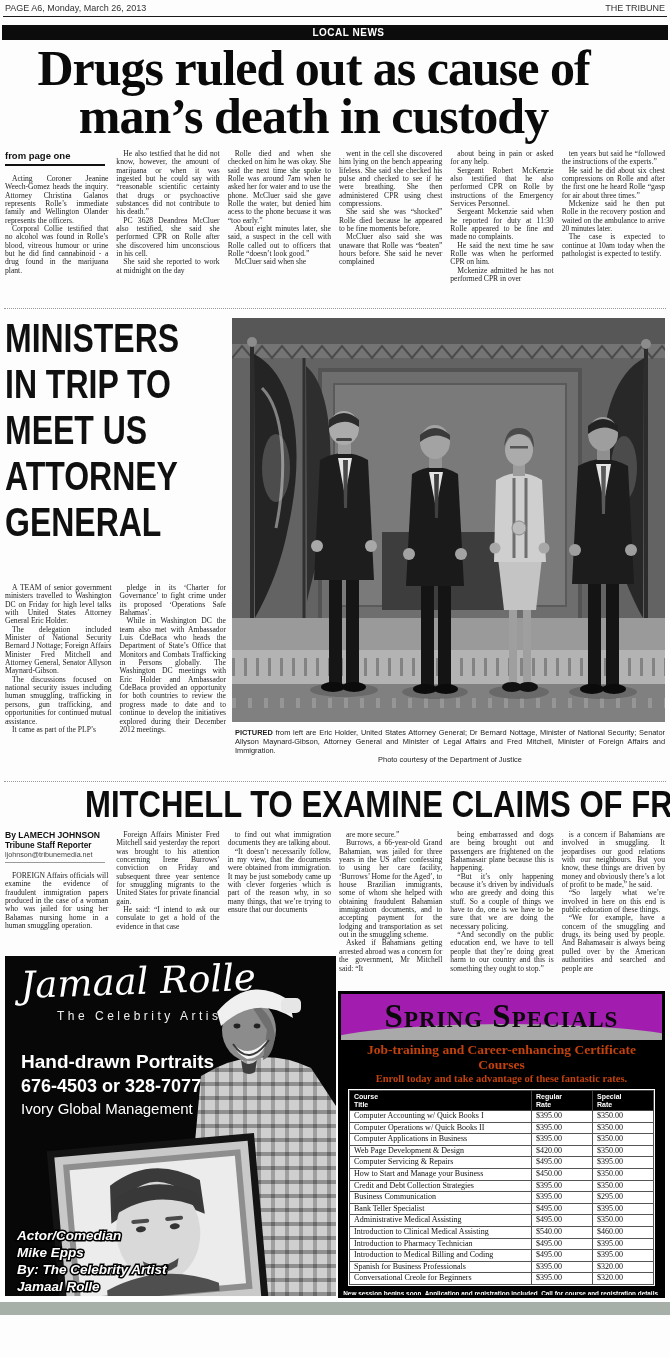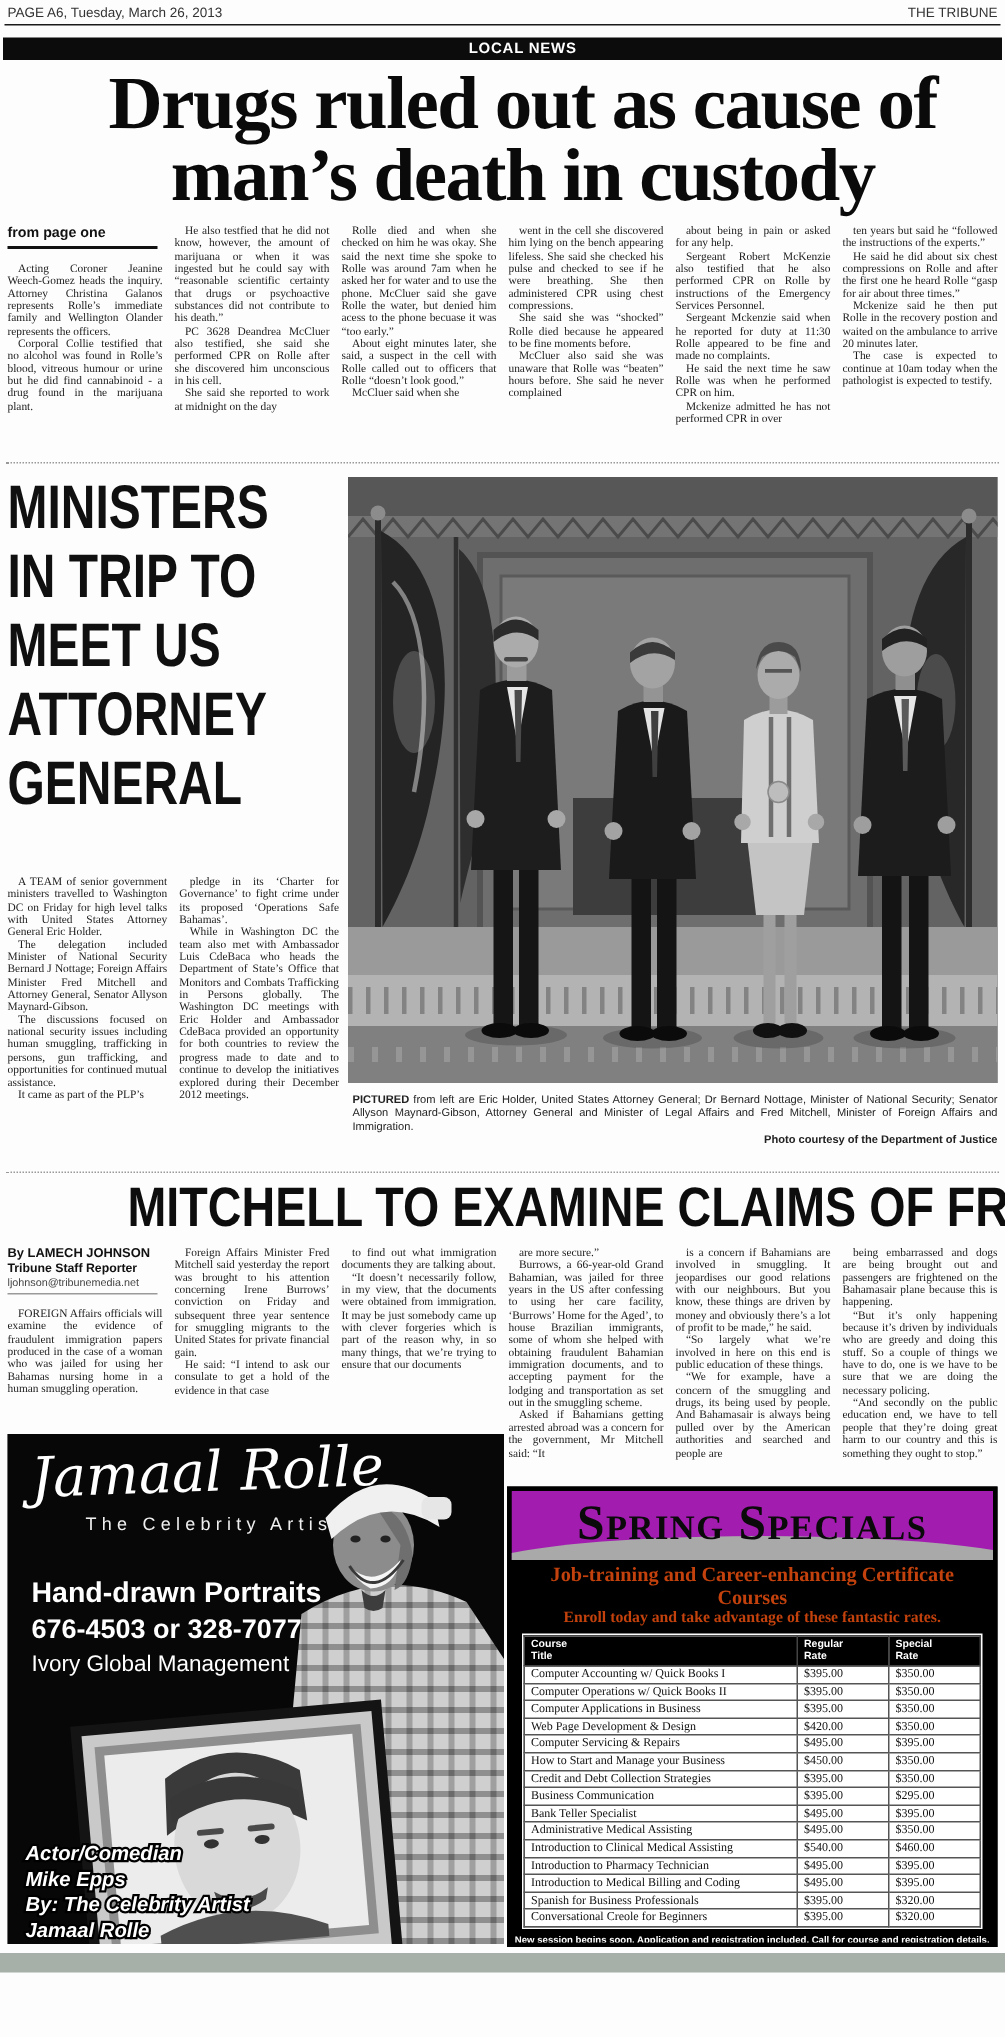--- a/index.html
+++ b/index.html
@@ -7,21 +7,21 @@
         font-family:"Liberation Serif",serif;color:#111;}
   
   .masthead{position:absolute;top:3px;left:5px;right:5px;display:flex;justify-content:space-between;
             font-family:"Liberation Sans",sans-serif;font-size:9px;color:#333;}
   .mastrule{position:absolute;top:16px;left:3px;right:3px;border-top:1.5px solid #1a1a1a;}
   .sectionbar{position:absolute;top:25px;left:2px;right:2px;height:15px;background:#0c0c0c;
               display:flex;align-items:center;justify-content:center;}
   .sectionbar span{color:#fff;font-family:"Liberation Sans",sans-serif;font-weight:bold;font-size:10px;letter-spacing:.5px;padding-left:27px;}
   
   .h1{position:absolute;top:44px;left:0;width:627px;text-align:center;
-      font-family:"Liberation Serif",serif;font-weight:bold;font-size:50px;line-height:48px;letter-spacing:-1px;color:#0a0a0a;padding-left:35px;}
+      font-family:"Liberation Serif",serif;font-weight:bold;font-size:50px;line-height:48px;letter-spacing:-1px;color:#0a0a0a;}
   
   .cols{display:flex;gap:8px;}
   .col{flex:1 1 0;min-width:0;font-family:Liberation Serif, serif;}
   .col p{margin:0;text-indent:7px;text-align:justify;font-size:7.6px;line-height:8.35px;color:#1c1c1c;}
   
   .story1{position:absolute;top:150px;left:5px;width:660px;height:154px;}
   .kicker{position:absolute;top:0;left:0;width:100px;font-family:"Liberation Sans",sans-serif;
           font-weight:bold;font-size:9.5px;border-bottom:2px solid #111;padding-bottom:3px;}
   .story1 .col:nth-child(1){padding-top:25px;}
   .dotted{position:absolute;left:4px;right:4px;border-top:1px dotted #999;}
@@ -29,21 +29,21 @@
   .story2{position:absolute;top:315px;left:5px;width:660px;height:465px;}
   .s2-headline{position:absolute;top:0;left:0;width:220px;}
   .s2-headline div{font-family:"Liberation Sans",sans-serif;font-weight:bold;font-size:41px;line-height:46px;
                    color:#101010;transform:scaleX(.78);transform-origin:left center;white-space:nowrap;}
   .s2-cols{position:absolute;top:269px;left:0;width:221px;display:flex;gap:8px;}
   .s2-photo{position:absolute;top:3px;left:227px;width:433px;height:404px;background:#6a6a6a;}
   .s2-photo svg{display:block;}
   .s2-caption{position:absolute;top:413px;left:230px;width:430px;font-family:"Liberation Sans",sans-serif;
               font-size:7.4px;line-height:9px;color:#222;text-align:justify;}
   .s2-caption .lead{font-weight:bold;}
-  .s2-credit{text-align:right;font-weight:bold;}
+  .s2-credit{text-align:center;font-weight:normal;}
   
   .h2{position:absolute;top:786px;left:0;width:670px;text-align:center;}
   .h2 span{display:inline-block;font-family:"Liberation Sans",sans-serif;font-weight:bold;font-size:37px;
            line-height:38px;color:#0d0d0d;transform:scaleX(.84);transform-origin:center;white-space:nowrap;}
   .lower{position:absolute;top:831px;left:5px;width:660px;height:527px;}
   .s3-byline{position:absolute;top:0;left:0;width:100px;font-family:"Liberation Sans",sans-serif;}
   .s3-byline .b1{font-weight:bold;font-size:8.6px;line-height:9.5px;}
   .s3-byline .b2{font-weight:bold;font-size:8.2px;line-height:9.5px;}
   .s3-byline .b3{font-size:7.2px;line-height:9px;color:#444;border-bottom:1px solid #9a9a9a;padding-bottom:3px;}
   .s3-cols .col:nth-child(1){padding-top:41px;}
@@ -70,21 +70,21 @@
                text-align:center;padding:3px 2px 1px;}
   .spring-org{color:#fff;font-family:"Liberation Serif",serif;font-weight:bold;font-size:17px;line-height:19px;text-align:center;}
   .graybar{position:absolute;top:471px;left:-5px;width:670px;height:13px;background:#a7afa9;}
 </style>
 </head>
 <body>
 
 <div class="page">
 
   <div class="masthead">
-    <span>PAGE A6, Tuesday, March 26, 2013</span>
+    <span>PAGE A6, Monday, March 26, 2013</span>
     <span>THE TRIBUNE</span>
   </div>
   <div class="mastrule"></div>
   <div class="sectionbar">
     <span>LOCAL NEWS</span>
   </div>
 
   <div class="h1">Drugs ruled out as cause of man’s death in custody</div>
   <div class="story1" style="position:absolute;">
     <div class="kicker">from page one</div>
@@ -273,28 +273,28 @@
         <div class="col">
           <p>to find out what immigration documents they are talking about.</p>
           <p>“It doesn’t necessarily follow, in my view, that the documents were obtained from immigration. It may be just somebody came up with clever forgeries which is part of the reason why, in so many things, that we’re trying to ensure that our documents</p>
         </div>
         <div class="col">
           <p>are more secure.”</p>
           <p>Burrows, a 66-year-old Grand Bahamian, was jailed for three years in the US after confessing to using her care facility, ‘Burrows’ Home for the Aged’, to house Brazilian immigrants, some of whom she helped with obtaining fraudulent Bahamian immigration documents, and to accepting payment for the lodging and transportation as set out in the smuggling scheme.</p>
           <p>Asked if Bahamians getting arrested abroad was a concern for the government, Mr Mitchell said: “It</p>
         </div>
         <div class="col">
+          <p>being embarrassed and dogs are being brought out and passengers are frightened on the Bahamasair plane because this is happening.</p>
+          <p>“But it’s only happening because it’s driven by individuals who are greedy and doing this stuff. So a couple of things we have to do, one is we have to be sure that we are doing the necessary policing.</p>
+          <p>“And secondly on the public education end, we have to tell people that they’re doing great harm to our country and this is something they ought to stop.”</p>
+        </div>
+        <div class="col">
           <p>is a concern if Bahamians are involved in smuggling. It jeopardises our good relations with our neighbours. But you know, these things are driven by money and obviously there’s a lot of profit to be made,” he said.</p>
           <p>“So largely what we’re involved in here on this end is public education of these things.</p>
           <p>“We for example, have a concern of the smuggling and drugs, its being used by people. And Bahamasair is always being pulled over by the American authorities and searched and people are</p>
-        </div>
-        <div class="col">
-          <p>being embarrassed and dogs are being brought out and passengers are frightened on the Bahamasair plane because this is happening.</p>
-          <p>“But it’s only happening because it’s driven by individuals who are greedy and doing this stuff. So a couple of things we have to do, one is we have to be sure that we are doing the necessary policing.</p>
-          <p>“And secondly on the public education end, we have to tell people that they’re doing great harm to our country and this is something they ought to stop.”</p>
         </div>
       </div>
 
     <div class="ad-rolle">
       <svg width="331" height="340" viewBox="0 0 331 340" xmlns="http://www.w3.org/2000/svg">
         <defs>
           <pattern id="plaid" width="14" height="14" patternUnits="userSpaceOnUse">
             <rect width="14" height="14" fill="#cfcfcf"></rect>
             <rect width="14" height="4" fill="#8f8f8f"></rect>
             <rect width="4" height="14" fill="#9f9f9f"></rect>

